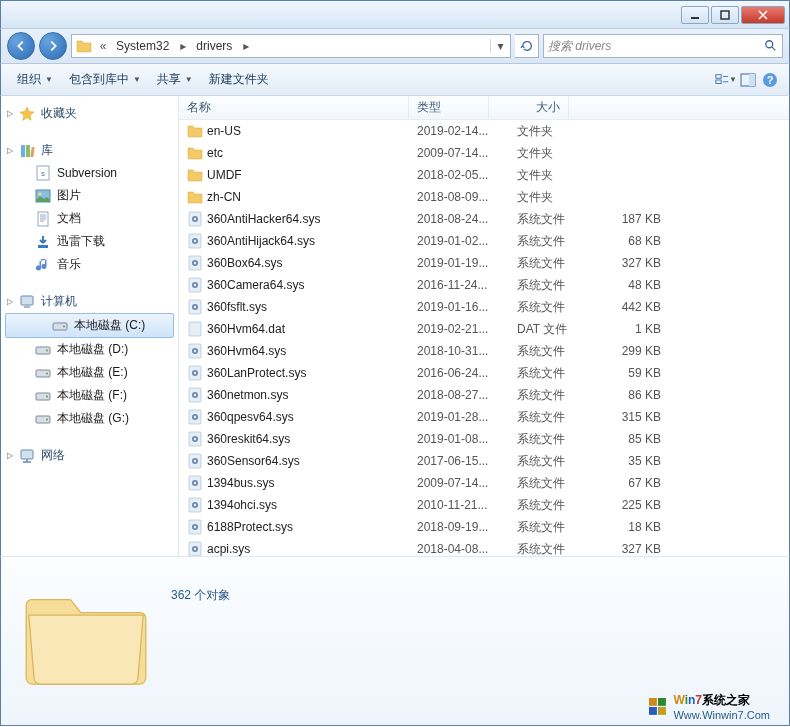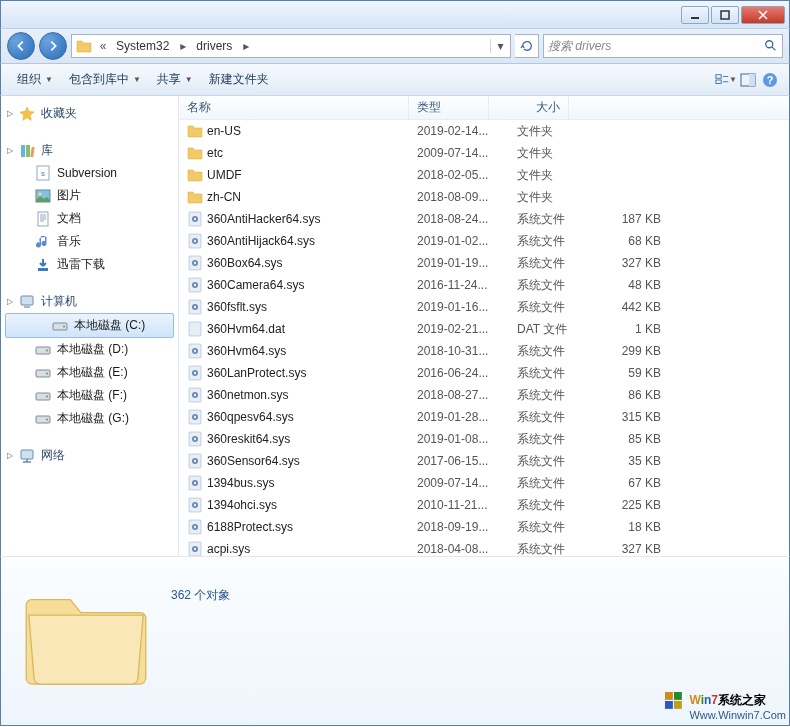--- a/index.html
+++ b/index.html
@@ -56,21 +56,21 @@
 .row .c-type { width: 80px; color: #555; }
 .row .c-size { width: 80px; text-align: right; color: #555; }
 .file-icon { width: 16px; height: 16px; flex-shrink: 0; }
 
 
 .details { height: 170px; border: 1px solid #5a7fa8; border-top: 1px solid #e0e8f0; background: linear-gradient(to bottom, #fbfdff, #eef5fc); display: flex; align-items: flex-start; padding: 24px 20px; gap: 20px; }
 .big-folder { width: 130px; height: 110px; }
 .details-text { font-size: 12px; color: #2a5a8a; padding-top: 6px; }
 
 
-.watermark { position: absolute; bottom: 6px; right: 4px; font-size: 12px; display: flex; gap: 6px; }
+.watermark { position: absolute; bottom: 6px; right: 20px; font-size: 12px; display: flex; align-items: center; gap: 6px; }
 .watermark .cn { font-weight: bold; }
 .watermark .cn .w { color: #d08a1a; } .watermark .cn .i { color: #2a8a2a; } .watermark .cn .n { color: #2a5ac0; } .watermark .cn .s { color: #c03a2a; }
 .watermark .url { color: #2a5a8a; font-size: 11px; }
 
 
 .ico-folder { fill: #f4c968; stroke: #d6a83a; stroke-width: 0.5; }
 .ico-sys { fill: #e8eef6; stroke: #90a8c4; stroke-width: 0.5; }
 .ico-drive { fill: #d8dee6; stroke: #808a96; }
 </style>
 </head>
@@ -272,29 +272,29 @@
             <span>图片</span>
           </div>
           <div class="side-item">
             <svg class="side-icon" viewBox="0 0 16 16">
               <use href="#svg-doc"></use>
             </svg>
             <span>文档</span>
           </div>
           <div class="side-item">
             <svg class="side-icon" viewBox="0 0 16 16">
+              <use href="#svg-dl"></use>
+            </svg>
+            <span>迅雷下载</span>
+          </div>
+          <div class="side-item">
+            <svg class="side-icon" viewBox="0 0 16 16">
               <use href="#svg-music"></use>
             </svg>
             <span>音乐</span>
-          </div>
-          <div class="side-item">
-            <svg class="side-icon" viewBox="0 0 16 16">
-              <use href="#svg-dl"></use>
-            </svg>
-            <span>迅雷下载</span>
           </div>
         </div>
     </div>
     <div class="side-group">
       <div class="side-header">
         <span class="exp">▷</span>
         <svg class="side-icon" viewBox="0 0 16 16">
             <use href="#svg-computer"></use>
           </svg>
         <span>计算机</span>

